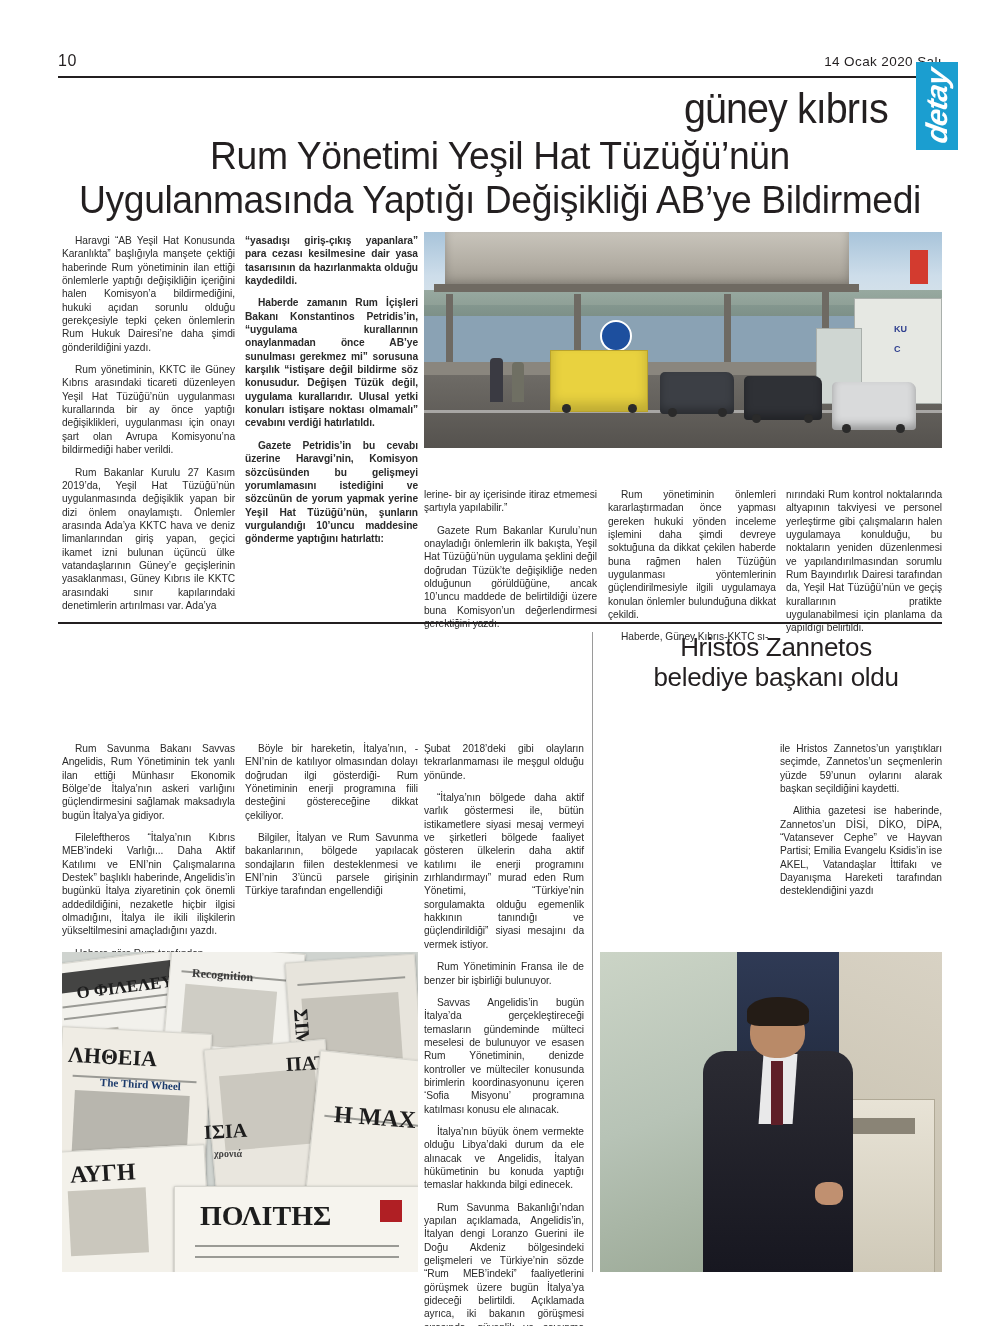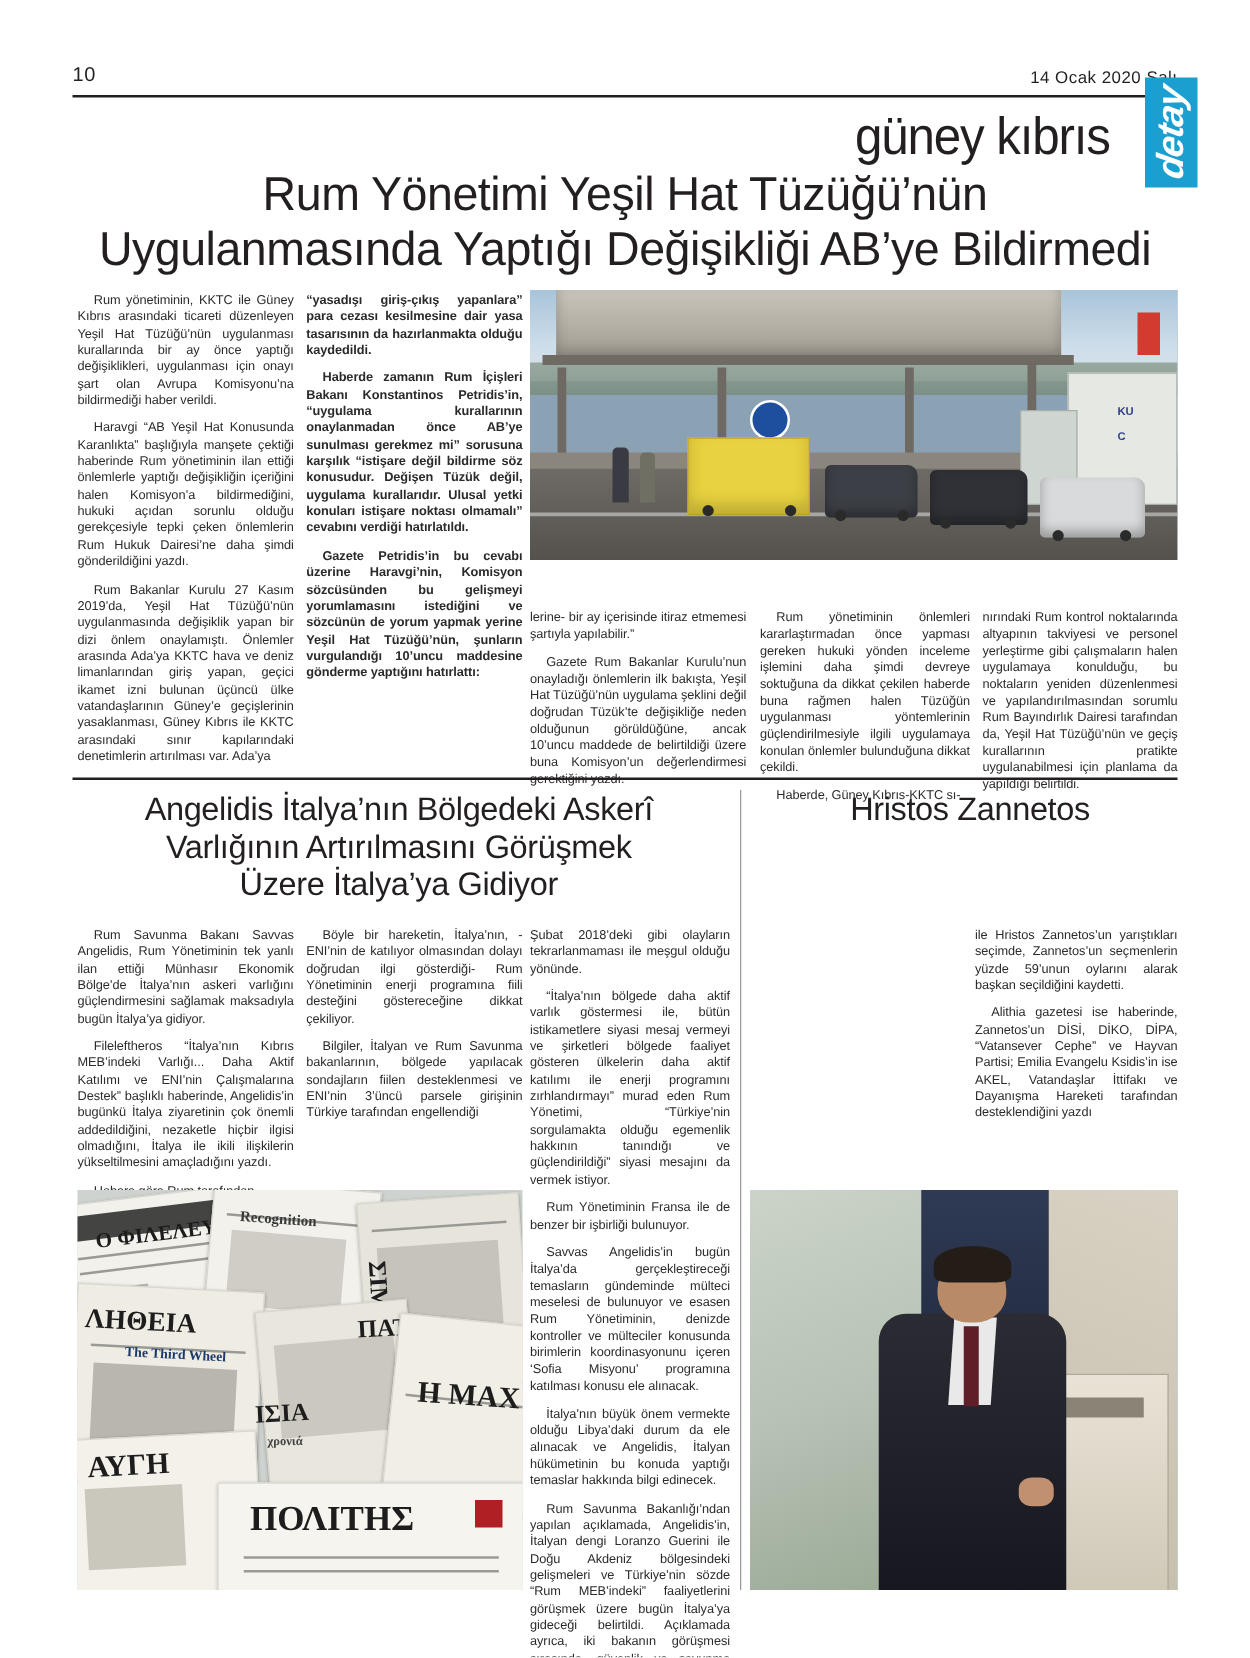--- a/index.html
+++ b/index.html
@@ -354,22 +354,22 @@
 
     <div class="car" style="left:408px; top:150px; width:84px; height:48px; background:#d9dadb;"></div>
     <div class="wheel" style="left:418px; top:192px;"></div>
     <div class="wheel" style="left:472px; top:192px;"></div>
 
     <div class="person" style="left:66px; top:126px; width:13px; height:44px;"></div>
     <div class="person" style="left:88px; top:130px; width:12px; height:40px; background:#6f6f63;"></div>
   </div>
 
   <div class="col" style="left:62px; top:234px; width:173px;">
+    <p>Haravgi “AB Yeşil Hat Konusunda Karanlıkta” başlığıyla manşete çektiği haberinde Rum yönetiminin ilan ettiği önlemlerle yaptığı değişikliğin içeriğini halen Komisyon’a bildirmediğini, hukuki açıdan sorunlu olduğu gerekçesiyle tepki çeken önlemlerin Rum Hukuk Dairesi’ne daha şimdi gönderildiğini yazdı.</p>
     <p>Rum yönetiminin, KKTC ile Güney Kıbrıs arasındaki ticareti düzenleyen Yeşil Hat Tüzüğü’nün uygulanması kurallarında bir ay önce yaptığı değişiklikleri, uygulanması için onayı şart olan Avrupa Komisyonu’na bildirmediği haber verildi.</p>
-    <p>Haravgi “AB Yeşil Hat Konusunda Karanlıkta” başlığıyla manşete çektiği haberinde Rum yönetiminin ilan ettiği önlemlerle yaptığı değişikliğin içeriğini halen Komisyon’a bildirmediğini, hukuki açıdan sorunlu olduğu gerekçesiyle tepki çeken önlemlerin Rum Hukuk Dairesi’ne daha şimdi gönderildiğini yazdı.</p>
     <p>Rum Bakanlar Kurulu 27 Kasım 2019’da, Yeşil Hat Tüzüğü’nün uygulanmasında değişiklik yapan bir dizi önlem onaylamıştı. Önlemler arasında Ada’ya KKTC hava ve deniz limanlarından giriş yapan, geçici ikamet izni bulunan üçüncü ülke vatandaşlarının Güney’e geçişlerinin yasaklanması, Güney Kıbrıs ile KKTC arasındaki sınır kapılarındaki denetimlerin artırılması var. Ada’ya</p>
   </div>
 
   <div class="col" style="left:245px; top:234px; width:173px;font-weight:bold;">
     <p class="noind">“yasadışı giriş-çıkış yapanlara” para cezası kesilmesine dair yasa tasarısının da hazırlanmakta olduğu kaydedildi.</p>
     <p>Haberde zamanın Rum İçişleri Bakanı Konstantinos Petridis’in, “uygulama kurallarının onaylanmadan önce AB’ye sunulması gerekmez mi” sorusuna karşılık “istişare değil bildirme söz konusudur. Değişen Tüzük değil, uygulama kurallarıdır. Ulusal yetki konuları istişare noktası olmamalı” cevabını verdiği hatırlatıldı.</p>
     <p>Gazete Petridis’in bu cevabı üzerine Haravgi’nin, Komisyon sözcüsünden bu gelişmeyi yorumlamasını istediğini ve sözcünün de yorum yapmak yerine Yeşil Hat Tüzüğü’nün, şunların vurgulandığı 10’uncu maddesine gönderme yaptığını hatırlattı:</p>
   </div>
 
   <div class="col" style="left:424px; top:488px; width:173px;">
@@ -383,28 +383,24 @@
   </div>
 
   <div class="col" style="left:786px; top:488px; width:156px;">
     <p class="noind">nırındaki Rum kontrol noktalarında altyapının takviyesi ve personel yerleştirme gibi çalışmaların halen uygulamaya konulduğu, bu noktaların yeniden düzenlenmesi ve yapılandırılmasından sorumlu Rum Bayındırlık Dairesi tarafından da, Yeşil Hat Tüzüğü’nün ve geçiş kurallarının pratikte uygulanabilmesi için planlama da yapıldığı belirtildi.</p>
   </div>
 
   <div class="rule" style="left:58px; top:622px; width:884px; height:2px;"></div>
 
   <div class="vrule" style="left:592px; top:632px; height:640px;"></div>
 
-  <div class="headline-sub" style="left:60px; top:632px; width:518px;">
-    <span class="hl-line">Angelidis İtalya’nın Bölgedeki Askerî</span>
-    <span class="hl-line">Varlığının Artırılmasını Görüşmek</span>
-    <span class="hl-line">Üzere İtalya’ya Gidiyor</span>
-  </div>
 
   <div class="headline-sub" style="left:606px; top:632px; width:340px;">
     <span class="hl-line">Hristos Zannetos</span>
+    <span class="hl-line">belediye başkanı oldu</span>
   </div>
 
   <div class="col" style="left:62px; top:742px; width:173px;">
     <p>Rum Savunma Bakanı Savvas Angelidis, Rum Yönetiminin tek yanlı ilan ettiği Münhasır Ekonomik Bölge’de İtalya’nın askeri varlığını güçlendirmesini sağlamak maksadıyla bugün İtalya’ya gidiyor.</p>
     <p>Fileleftheros “İtalya’nın Kıbrıs MEB’indeki Varlığı... Daha Aktif Katılımı ve ENI’nin Çalışmalarına Destek” başlıklı haberinde, Angelidis’in bugünkü İtalya ziyaretinin çok önemli addedildiğini, nezaketle hiçbir ilgisi olmadığını, İtalya ile ikili ilişkilerin yükseltilmesini amaçladığını yazdı.</p>
     <p>Habere göre Rum tarafından</p>
   </div>
 
   <div class="col" style="left:245px; top:742px; width:173px;">
     <p>Böyle bir hareketin, İtalya’nın, -ENI’nin de katılıyor olmasından dolayı doğrudan ilgi gösterdiği- Rum Yönetiminin enerji programına fiili desteğini göstereceğine dikkat çekiliyor.</p>

